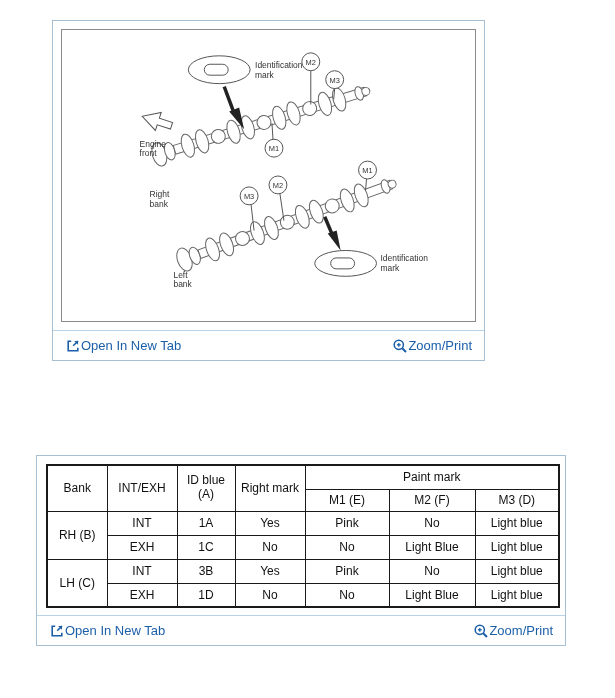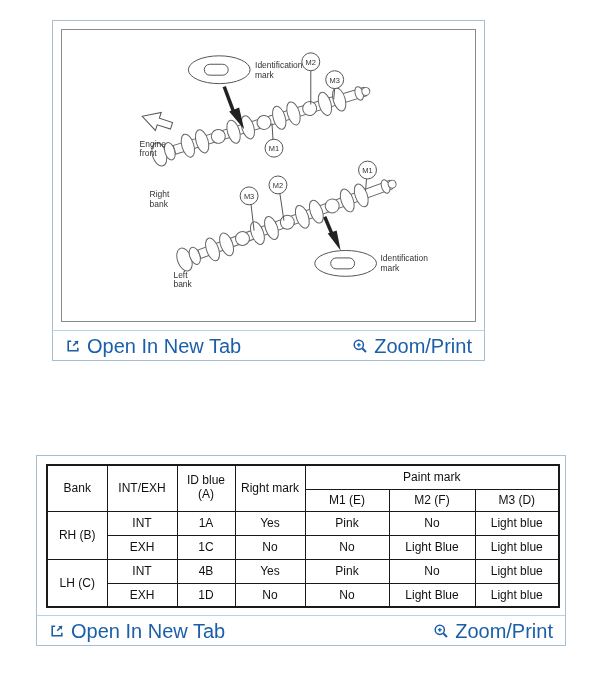--- a/index.html
+++ b/index.html
@@ -20,22 +20,22 @@
     position: absolute; left: 8px; top: 8px; right: 8px; bottom: 38px;
     border: 1px solid #8a8a8a; background: #fff; overflow: hidden;
   }
   .panel-footer {
     position: absolute; left: 0; right: 0; bottom: 0; height: 30px;
     border-top: 1px solid #b7d3e8; background: #fff;
     display: flex; align-items: center; justify-content: space-between;
     padding: 0 12px;
   }
   .link {
-    display: inline-flex; align-items: center; gap: 6px;
-    color: #1b5fa9; font-size: 20px; text-decoration: none; cursor: pointer;
+    display: inline-flex; align-items: center; 
+    color: #1b5fa9; font-size: 13px; text-decoration: none; cursor: pointer;
     line-height: 1;
   }
   .link .icon { display: block; }
 
   .table-wrap { padding: 8px 9px 0 9px; }
   table.marks {
     border-collapse: collapse; width: 512px; table-layout: fixed;
     font-size: 12px; color: #111; border: 2px solid #1a1a1a;
   }
   table.marks th, table.marks td {
@@ -215,21 +215,21 @@
           <td>EXH</td>
           <td>1C</td>
           <td>No</td>
           <td>No</td>
           <td>Light Blue</td>
           <td>Light blue</td>
         </tr>
         <tr>
           <td rowspan="2">LH (C)</td>
           <td>INT</td>
-          <td>4B</td>
+          <td>3B</td>
           <td>Yes</td>
           <td>Pink</td>
           <td>No</td>
           <td>Light blue</td>
         </tr>
         <tr>
           <td>EXH</td>
           <td>1D</td>
           <td>No</td>
           <td>No</td>

